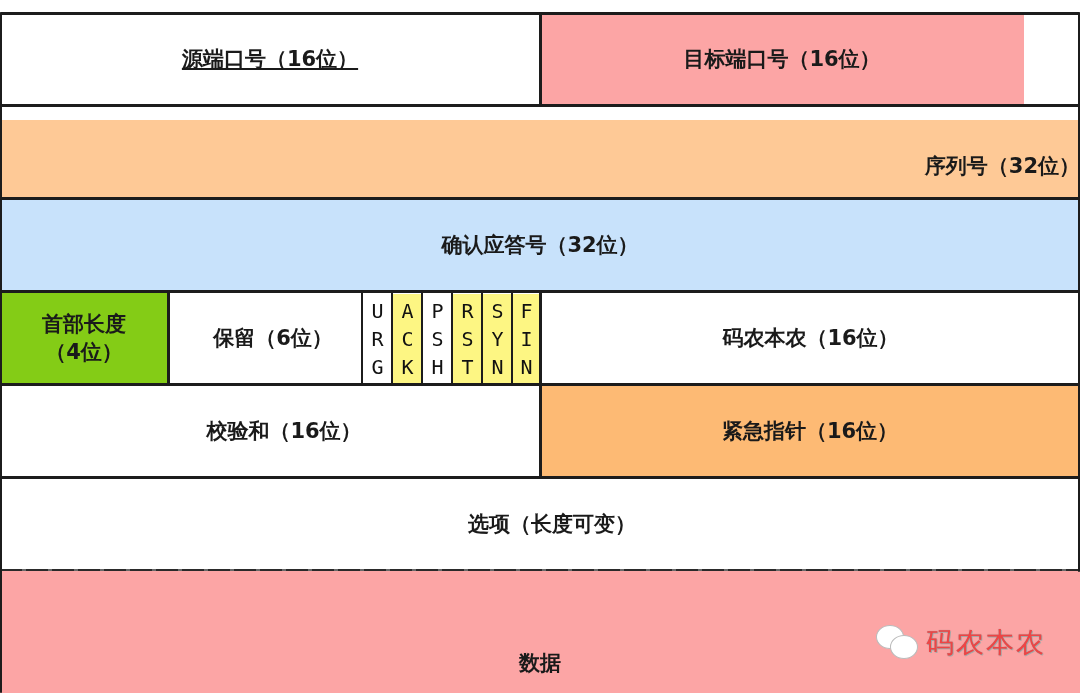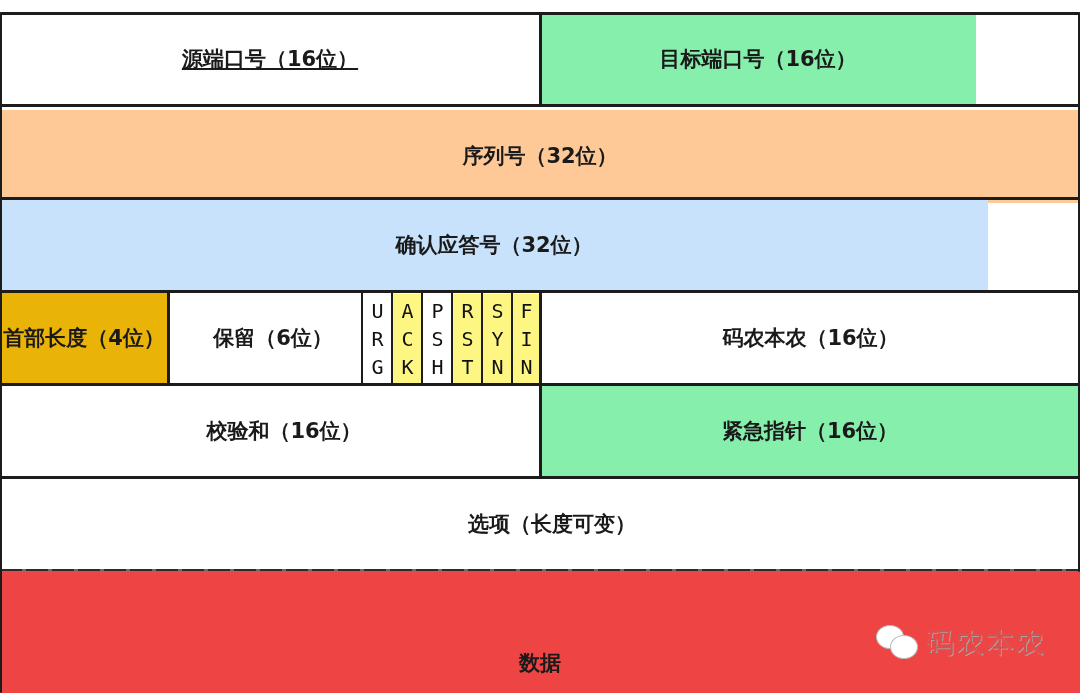--- a/index.html
+++ b/index.html
@@ -39,33 +39,33 @@
     }
   </style>
 </head>
 <body>
 
 <div class="diagram">
 
   <div class="cell" style="left:0;top:14px;width:540px;height:92px;background:#fff;text-decoration:underline;">
     <span>源端口号（16位）</span>
   </div>
-  <div class="cell" style="left:540px;top:14px;width:436px;height:92px;background:#86efac;">
+  <div class="cell" style="left:540px;top:14px;width:484px;height:92px;background:#fca5a5;">
     <span>目标端口号（16位）</span>
   </div>
 
-  <div class="cell" style="left:0;top:110px;width:1080px;height:93px;background:#fec996;">
+  <div class="cell" style="left:0;top:120px;width:1080px;height:93px;background:#fec996;justify-content:flex-end;">
     <span>序列号（32位）</span>
   </div>
 
-  <div class="cell" style="left:0;top:199px;width:988px;height:93px;background:#c8e2fb;">
+  <div class="cell" style="left:0;top:199px;width:1080px;height:93px;background:#c8e2fb;">
     <span>确认应答号（32位）</span>
   </div>
 
-  <div class="cell" style="left:0;top:292px;width:168px;height:93px;background:#eab308;flex-direction:row;">
+  <div class="cell" style="left:0;top:292px;width:168px;height:93px;background:#84cc16;flex-direction:column;">
     <span>首部长度</span>
     <span>（4位）</span>
   </div>
   <div class="cell" style="left:168px;top:292px;width:194px;height:93px;background:#fff;padding-left:16px;">
     <span>保留（6位）</span>
   </div>
 
   <div class="flag" style="left:363px;top:294px;width:29px;height:89px;background:#fff;">
     <span>U</span>
     <span>R</span>
@@ -97,29 +97,29 @@
     <span>N</span>
   </div>
 
   <div class="cell" style="left:541px;top:292px;width:539px;height:93px;background:#fff;">
     <span>码农本农（16位）</span>
   </div>
 
   <div class="cell" style="left:0;top:385px;width:540px;height:93px;background:#fff;padding-left:28px;">
     <span>校验和（16位）</span>
   </div>
-  <div class="cell" style="left:540px;top:385px;width:540px;height:93px;background:#86efac;">
+  <div class="cell" style="left:540px;top:385px;width:540px;height:93px;background:#fdba74;">
     <span>紧急指针（16位）</span>
   </div>
 
   <div class="cell" style="left:0;top:478px;width:1080px;height:93px;background:#fff;padding-left:24px;">
     <span>选项（长度可变）</span>
   </div>
 
-  <div class="cell" style="left:0;top:571px;width:1080px;height:122px;background:#ef4444;padding-top:64px;">
+  <div class="cell" style="left:0;top:571px;width:1080px;height:122px;background:#fca5a5;padding-top:64px;">
     <span>数据</span>
   </div>
 
   <div class="hline" style="top:12px;"></div>
   <div class="hline" style="top:104px;"></div>
   <div class="hline" style="top:197px;"></div>
   <div class="hline" style="top:290px;"></div>
   <div class="hline" style="top:383px;"></div>
   <div class="hline" style="top:476px;"></div>
   <div class="hline" style="top:569px;height:2px;background:repeating-linear-gradient(90deg,#2a2a2a 0 22px,#6a6a6a 22px 26px);"></div>

